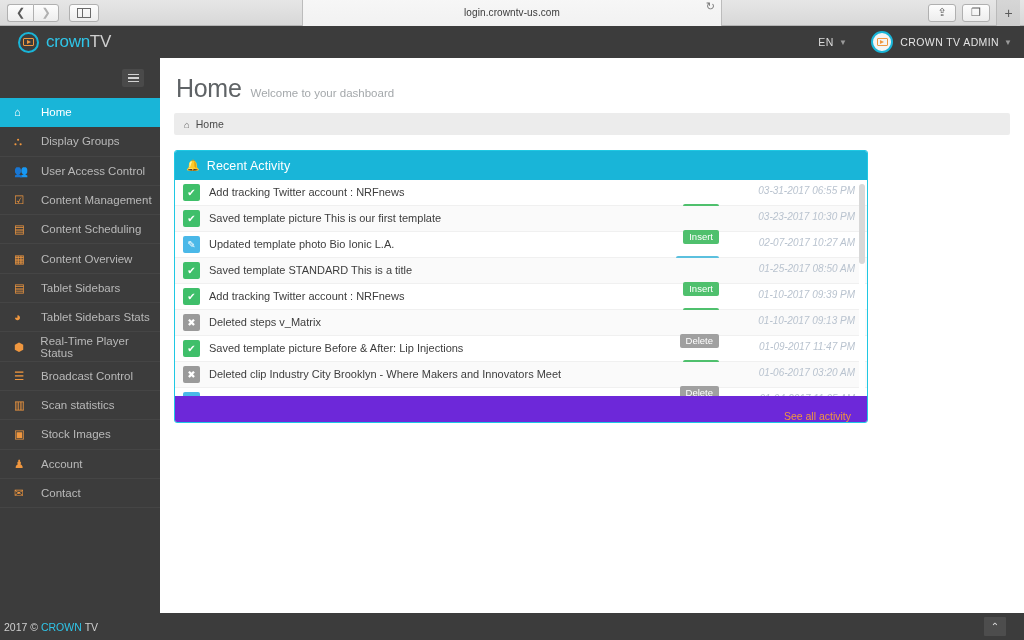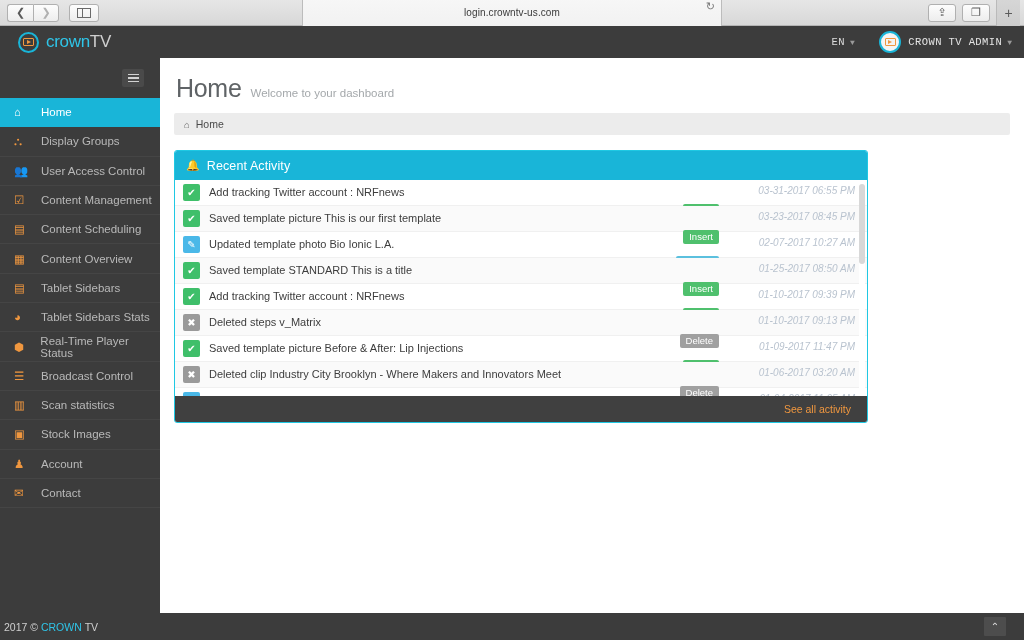--- a/index.html
+++ b/index.html
@@ -71,21 +71,21 @@
   }
   .logo-inner::after {
     content: ""; border-left: 4px solid #f0973f;
     border-top: 2.5px solid transparent; border-bottom: 2.5px solid transparent;
   }
   .logo-text { margin-left: 7px; font-size: 17px; letter-spacing: -.3px; }
   .logo-text .c1 { color: #2fc5e8; }
   .logo-text .c2 { color: #cfcfcf; }
   .topbar-right {
     position: absolute; right: 12px; display: flex; align-items: center;
-    color: #dcdcdc; font-size: 10.5px; font-family: Liberation Mono, monospace;
+    color: #dcdcdc; font-size: 10.5px;
   }
   .lang { display: flex; align-items: center; letter-spacing: .5px; }
   .caret { margin-left: 5px; font-size: 8px; color: #9a9a9a; }
   .user-block { display: flex; align-items: center; margin-left: 24px; }
   .avatar {
     width: 22px; height: 22px; border-radius: 50%;
     border: 2px solid #19b5d8; background: #f4f4f4;
     display: flex; align-items: center; justify-content: center;
     margin-right: 7px;
   }
@@ -184,22 +184,22 @@
   }
   .list-scrollbar {
     position: absolute; right: 2px; top: 2px; width: 6px; height: 212px;
     background: #ffffff;
   }
   .list-scrollbar i {
     position: absolute; top: 2px; left: 0; width: 6px; height: 80px;
     background: #d8d8d8; border-radius: 3px; display: block;
   }
   .panel-foot {
-    height: 26px; background: #404040; display: flex;
-    align-items: center; justify-content: flex-end; padding-right: 16px;
+    height: 26px; background: #6d28d9; display: flex;
+    align-items: flex-end; justify-content: flex-end; padding-right: 16px;
   }
   .see-all { font-size: 10.5px; color: #f0973f; }
 
   
   .footer {
     position: absolute; bottom: 0; left: 0; width: 1024px; height: 27px;
     background: #3c3c3c; display: flex; align-items: center;
     padding-left: 4px; font-size: 10.5px; color: #cfcfcf;
   }
   .footer .brand { color: #2fc5e8; }
@@ -345,21 +345,21 @@
           <div class="act-row">
             <span class="act-icon ic-insert">✔</span>
             <span class="act-text">Add tracking Twitter account : NRFnews</span>
             <span class="act-badge bg-insert">Insert</span>
             <span class="act-date">03-31-2017 06:55 PM</span>
           </div>
           <div class="act-row alt">
             <span class="act-icon ic-insert">✔</span>
             <span class="act-text">Saved template picture This is our first template</span>
             <span class="act-badge bg-insert">Insert</span>
-            <span class="act-date">03-23-2017 08:45 PM</span>
+            <span class="act-date">03-23-2017 10:30 PM</span>
           </div>
           <div class="act-row">
             <span class="act-icon ic-update">✎</span>
             <span class="act-text">Updated template photo  Bio Ionic L.A.</span>
             <span class="act-badge bg-update">Update</span>
             <span class="act-date">02-07-2017 10:27 AM</span>
           </div>
           <div class="act-row alt">
             <span class="act-icon ic-insert">✔</span>
             <span class="act-text">Saved template STANDARD This is a title</span>

